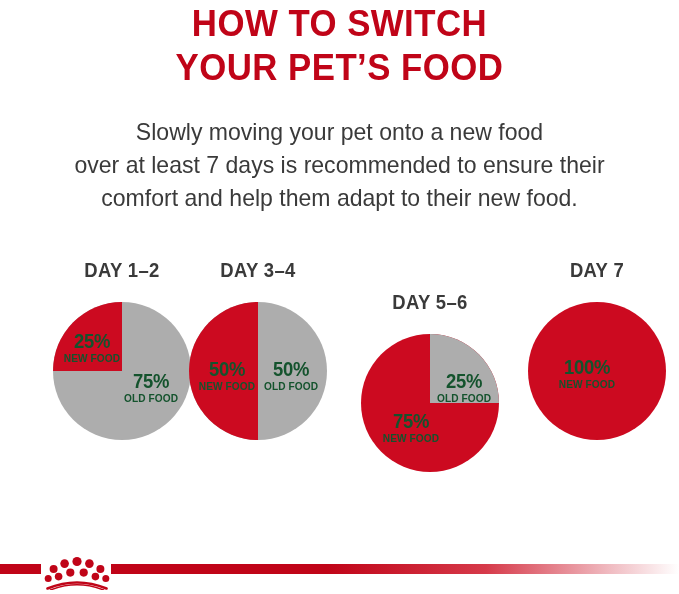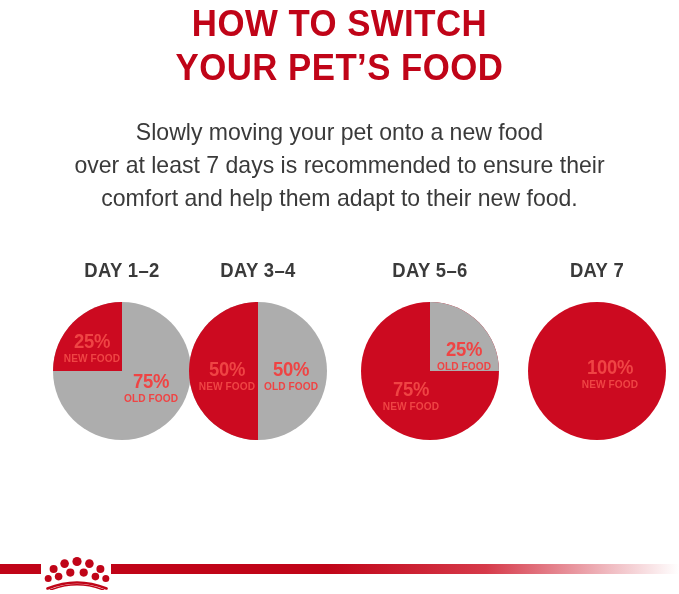--- a/index.html
+++ b/index.html
@@ -58,21 +58,21 @@
     height: 190px;
   }
   .chart {
     position: absolute;
     top: 0;
     width: 160px;
     height: 190px;
   }
   .chart-c0 { left: 42px; }
   .chart-c1 { left: 178px; }
-  .chart-c2 { left: 350px; }
+  .chart-c2 { left: 350px; margin-top: 32px; }
   .chart-c3 { left: 517px; }
 
   .day-label {
     position: absolute;
     top: 0;
     left: 0;
     width: 160px;
     text-align: center;
     color: #3a3a3a;
     font-weight: bold;
@@ -89,21 +89,21 @@
     left: 11px;
     width: 138px;
     height: 138px;
   }
   .pie-svg { display: block; width: 138px; height: 138px; }
 
   
   .slice-label {
     position: absolute;
     text-align: center;
-    color: #ef4444;
+    color: #14532d;
     white-space: nowrap;
     line-height: 1;
   }
   .slice-pct {
     display: block;
     font-weight: bold;
     font-size: 21px;
     letter-spacing: -0.3px;
     transform: scaleX(0.88);
     transform-origin: center center;
@@ -121,21 +121,21 @@
   
   .lbl-0-new { left: 8px;  top: 28px;  width: 62px; }
   .lbl-0-old { left: 62px; top: 68px;  width: 72px; }
 
   .lbl-1-new { left: 6px;  top: 56px;  width: 64px; }
   .lbl-1-old { left: 70px; top: 56px;  width: 64px; }
 
   .lbl-2-new { left: 14px; top: 76px;  width: 72px; }
   .lbl-2-old { left: 72px; top: 36px;  width: 62px; }
 
-  .lbl-3-new { left: 42px; top: 54px;  width: 80px; }
+  .lbl-3-new { left: 19px; top: 54px;  width: 80px; }
 
   
   .footer {
     position: absolute;
     left: 0;
     top: 558px;
     width: 679px;
     height: 36px;
   }
   .bar-left {

